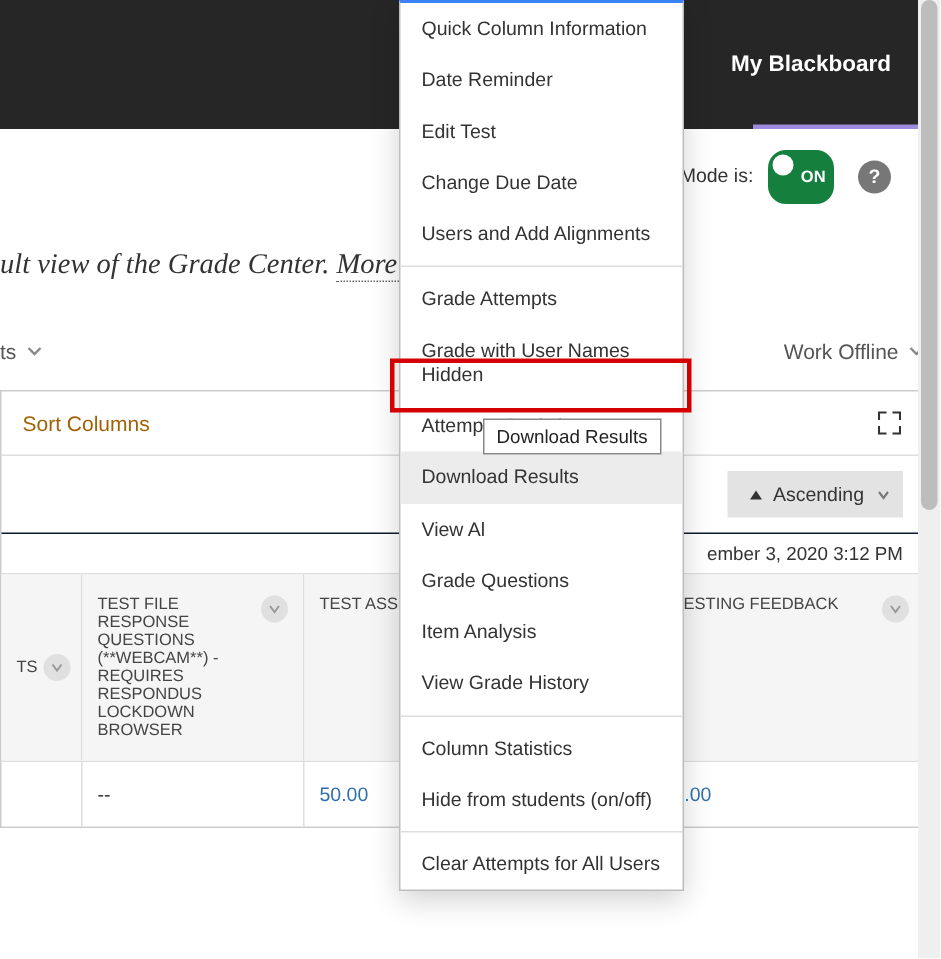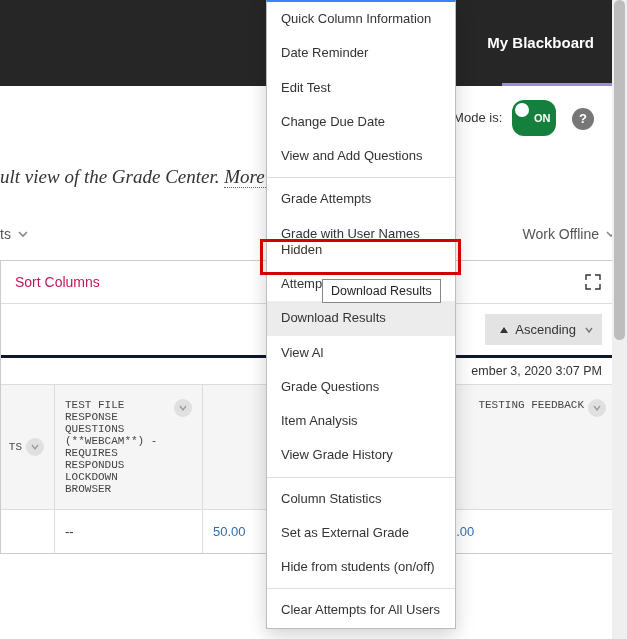--- a/index.html
+++ b/index.html
@@ -114,32 +114,32 @@
     margin: 0 10px 0 0;
     width: auto;
   }
   .panel-head {
     display: flex;
     align-items: center;
     justify-content: space-between;
     padding: 12px 14px;
     border-bottom: 1px solid #ddd;
   }
-  .sort-columns { font-size: 14px; color: #be185d; }
+  .sort-columns { font-size: 14px; color: #a16207; }
   .expand-icon {
     width: 18px; height: 18px;
     display: inline-flex;
     align-items: center; justify-content: center;
   }
   .panel-sub {
     display: flex;
     justify-content: flex-end;
     align-items: center;
     padding: 10px 14px;
-    border-bottom: 3px solid #0f172a;
+    border-bottom: 1px solid #0f172a;
     gap: 12px;
   }
   .asc-btn {
     display: inline-flex;
     align-items: center;
     gap: 6px;
     background: #e3e3e3;
     padding: 8px 26px 8px 14px;
     color: #333;
     font-size: 13px;
@@ -160,23 +160,22 @@
   }
   .cell-head {
     padding: 14px 10px;
     border-right: 1px solid #ddd;
     background: #f5f5f5;
     font-size: 11px;
     color: #444;
     text-transform: uppercase;
     display: flex;
     align-items: flex-start;
-    justify-content: flex-end;
+    justify-content: space-between;
     gap: 4px;
-    font-family: Liberation Mono, monospace;
   }
   .cell-head:last-child { border-right: none; }
   .col-a { width: 54px; align-items: center; }
   .col-b { width: 148px; }
   .col-c { width: 236px; }
   .col-d { flex: 1; }
   .caret-circle {
     width: 18px; height: 18px;
     min-width: 18px;
     border-radius: 50%;
@@ -312,21 +311,21 @@
         </svg>
       <span>Ascending</span>
       <span class="chev">
         <svg width="10" height="10" viewBox="0 0 10 10">
             <path d="M2 3 L5 7 L8 3" fill="none" stroke="#777" stroke-width="1.4"></path>
           </svg>
       </span>
     </span>
   </div>
   <div class="panel-date">
-    <span>ember 3, 2020 3:07 PM</span>
+    <span>ember 3, 2020 3:12 PM</span>
   </div>
 
   <div class="grid">
     <div class="cell-head col-a">
       <span>TS</span>
       <span class="caret-circle">
         <svg width="8" height="8" viewBox="0 0 8 8">
             <path d="M1 2 L4 6 L7 2" fill="none" stroke="#999" stroke-width="1.3"></path>
           </svg>
       </span>
@@ -358,33 +357,32 @@
     <div class="cell col-c link">50.00</div>
     <div class="cell col-d link">9.00</div>
   </div>
 </div>
 
 <div class="context-menu" id="context-menu">
     <div class="menu-item">Quick Column Information</div>
     <div class="menu-item">Date Reminder</div>
     <div class="menu-item">Edit Test</div>
     <div class="menu-item">Change Due Date</div>
-    <div class="menu-item">View and Add Questions</div>
+    <div class="menu-item">Users and Add Alignments</div>
     <div class="menu-divider"></div>
     <div class="menu-item">Grade Attempts</div>
     <div class="menu-item">Grade with User Names Hidden</div>
     <div class="menu-item">Attempts Statistics</div>
     <div class="menu-item hovered">Download Results</div>
     <div class="menu-item">View Al</div>
     <div class="menu-item">Grade Questions</div>
     <div class="menu-item">Item Analysis</div>
     <div class="menu-item">View Grade History</div>
     <div class="menu-divider"></div>
     <div class="menu-item">Column Statistics</div>
-    <div class="menu-item">Set as External Grade</div>
     <div class="menu-item">Hide from students (on/off)</div>
     <div class="menu-divider"></div>
     <div class="menu-item">Clear Attempts for All Users</div>
   </div>
 
 <div class="highlight-box"></div>
 <div class="tooltip">Download Results</div>
 
 <div class="right-scrollbar">
   <div class="thumb"></div>

